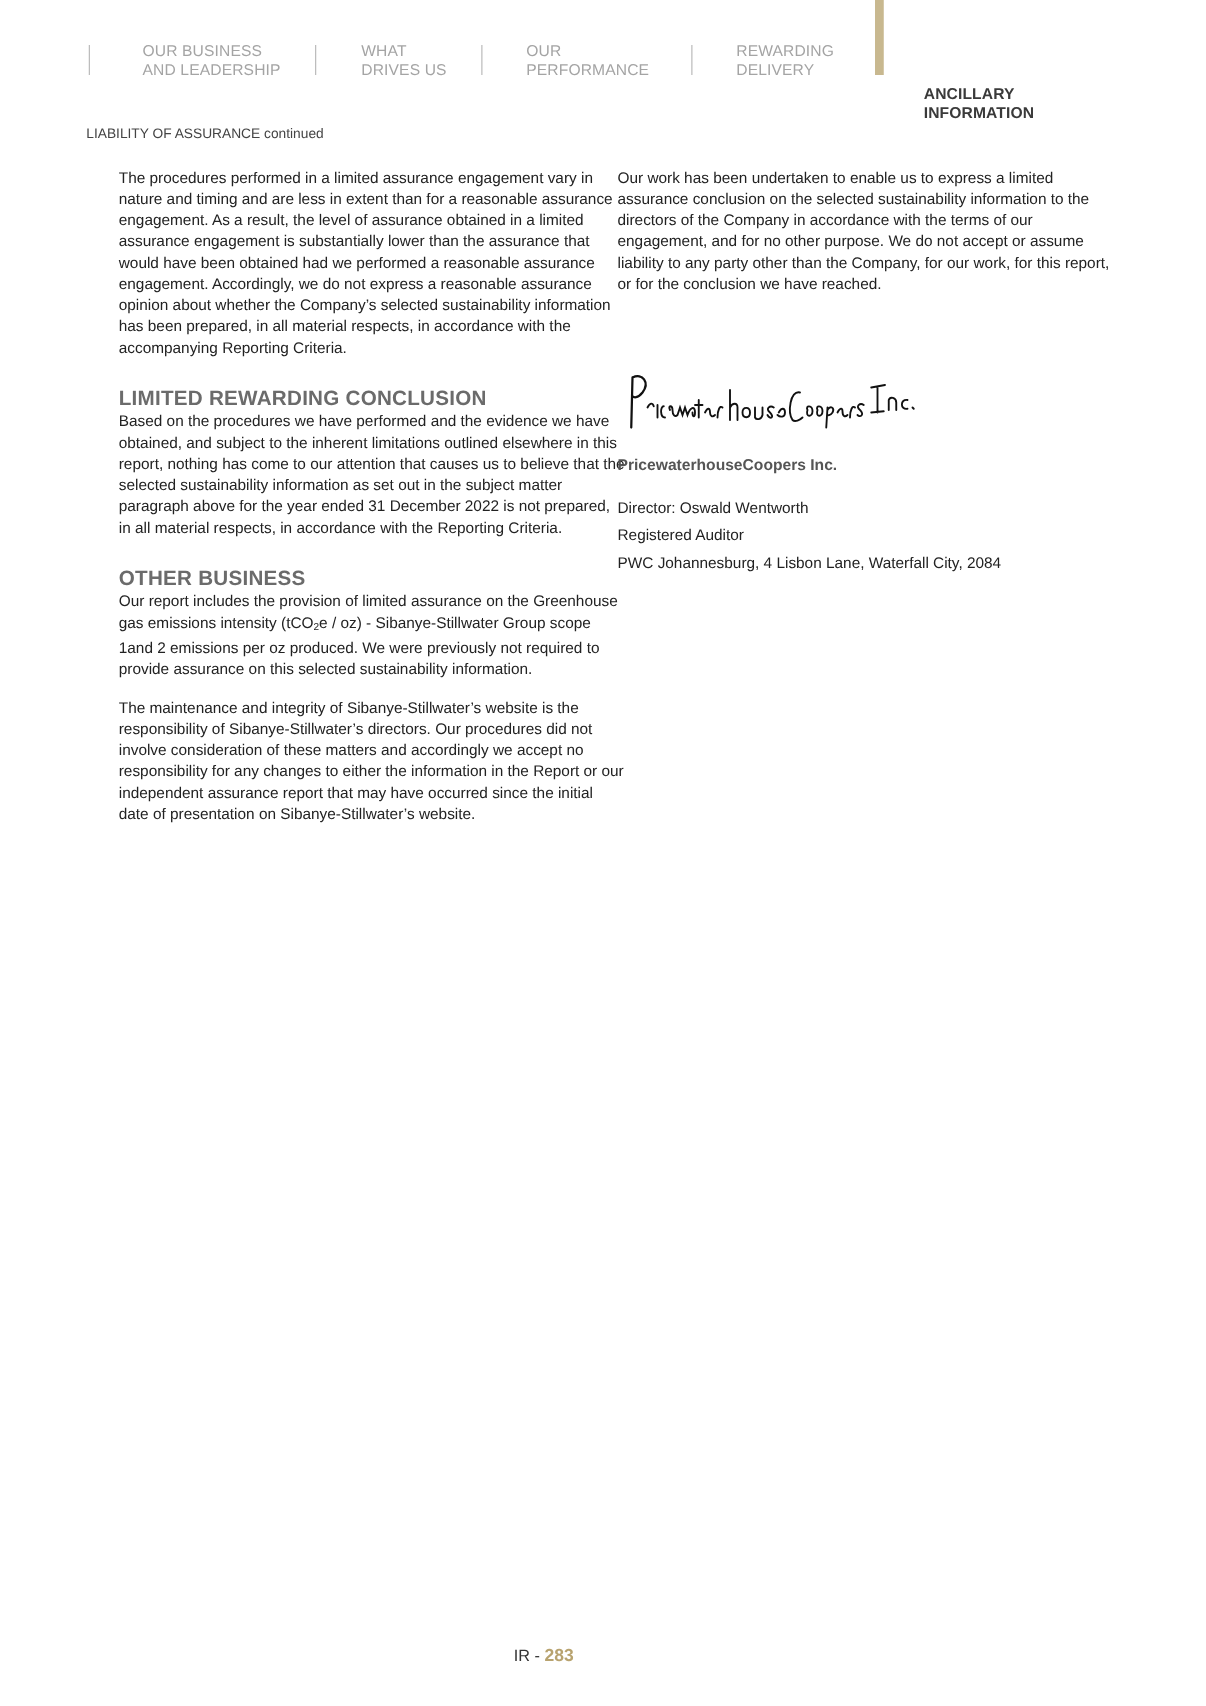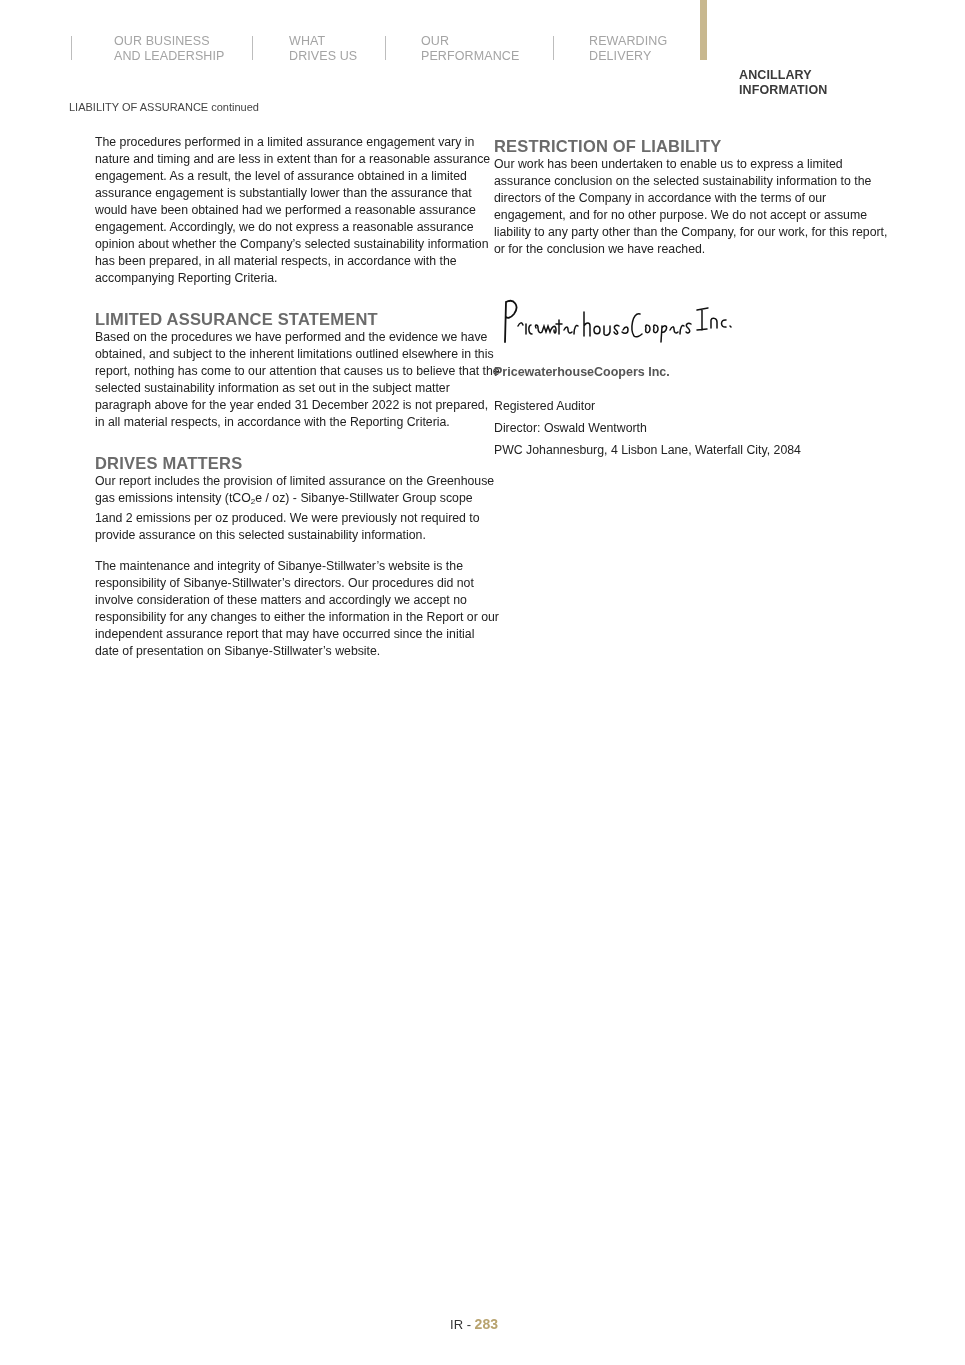--- a/index.html
+++ b/index.html
@@ -16,21 +16,21 @@
   .col { position: absolute; top: 134px; font-size: 12.3px; line-height: 17px; color: #222; }
   .col.left { left: 69px; width: 405px; margin-left: 26px; }
   .col.right { left: 494px; width: 400px; }
   .col p { margin: 0 0 14px 0; }
   h2 { margin: 0; font-size: 16.5px; font-weight: bold; color: #6b6b6b; letter-spacing: 0.2px; line-height: 20px; }
   .h-space { margin-top: 22px !important; }
   sub { font-size: 8px; vertical-align: -2px; }
   .sig { position: absolute; top: 292px; left: 498px; width: 240px; height: 58px; }
   .sig-company { position: absolute; top: 365px; left: 494px; font-size: 12.5px; font-weight: bold; color: #555; text-align: right; }
   .sig-lines { position: absolute; top: 395px; left: 494px; font-size: 12.3px; line-height: 22px; color: #222; }
-  .footer { position: absolute; top: 1316px; left: 0; width: 870px; text-align: center; font-size: 13px; color: #333; padding-left: 39px; }
+  .footer { position: absolute; top: 1316px; left: 0; width: 870px; text-align: center; font-size: 13px; color: #333; }
   .footer .pg { font-weight: bold; color: #b8a36f; font-size: 14px; }
 </style>
 </head>
 <body>
 
 <div class="nav">
   <div class="nav-sep" style="left:71px"></div>
   <div class="nav-item" style="left:114px">
     <span>OUR BUSINESS</span>
     <span>AND LEADERSHIP</span>
@@ -54,42 +54,41 @@
   <div class="nav-item active" style="left:739px">
     <span>ANCILLARY</span>
     <span>INFORMATION</span>
   </div>
 </div>
 
 <div class="crumb"><span>LIABILITY OF ASSURANCE</span><span> continued</span></div>
 
 <div class="col left">
   <p>The procedures performed in a limited assurance engagement vary in nature and timing and are less in extent than for a reasonable assurance engagement. As a result, the level of assurance obtained in a limited assurance engagement is substantially lower than the assurance that would have been obtained had we performed a reasonable assurance engagement. Accordingly, we do not express a reasonable assurance opinion about whether the Company’s selected sustainability information has been prepared, in all material respects, in accordance with the accompanying Reporting Criteria.</p>
-  <h2 class="h-space">LIMITED ASSURANCE STATEMENT</h2>
+  <h2 class="h-space">LIMITED REWARDING CONCLUSION</h2>
   <p>Based on the procedures we have performed and the evidence we have obtained, and subject to the inherent limitations outlined elsewhere in this report, nothing has come to our attention that causes us to believe that the selected sustainability information as set out in the subject matter paragraph above for the year ended 31 December 2022 is not prepared, in all material respects, in accordance with the Reporting Criteria.</p>
-  <h2 class="h-space">DRIVES MATTERS</h2>
+  <h2 class="h-space">OTHER BUSINESS</h2>
   <p><span>Our report includes the provision of limited assurance on the Greenhouse gas emissions intensity (tCO</span><sub>2</sub><span>e / oz) - Sibanye-Stillwater Group scope 1and 2 emissions per oz produced. We were previously not required to provide assurance on this selected sustainability information.</span></p>
   <p>The maintenance and integrity of Sibanye-Stillwater’s website is the responsibility of Sibanye-Stillwater’s directors. Our procedures did not involve consideration of these matters and accordingly we accept no responsibility for any changes to either the information in the Report or our independent assurance report that may have occurred since the initial date of presentation on Sibanye-Stillwater’s website.</p>
 </div>
 
 <div class="col right">
-  <h2 style="margin-top:2px">RESTRICTION OF LIABILITY</h2>
   <p>Our work has been undertaken to enable us to express a limited assurance conclusion on the selected sustainability information to the directors of the Company in accordance with the terms of our engagement, and for no other purpose. We do not accept or assume liability to any party other than the Company, for our work, for this report, or for the conclusion we have reached.</p>
 </div>
 
 <svg class="sig" viewBox="0 0 240 58">
   <path d="M8 10 L7 50 M8 10 C16 6 22 14 16 22 C12 27 9 26 8 25" fill="none" stroke="#111" stroke-width="1.8" stroke-linecap="round"></path>
   <path d="M20 34 C22 30 24 30 25 33 M28 32 L28 42 M33 33 C30 33 30 42 34 42 M38 36 C36 32 40 32 40 36 C40 40 42 42 44 40 L46 34 L48 40 L50 34 L52 40 C54 34 58 32 58 38 C58 42 56 42 56 38 M61 28 L61 42 M58 32 L64 32 M66 38 C68 34 70 34 70 38 C70 41 72 42 74 40 M76 42 C76 36 78 32 80 34" fill="none" stroke="#111" stroke-width="1.5" stroke-linecap="round"></path>
   <path d="M86 20 L86 44 M86 34 C88 30 92 30 92 34 L92 44 M96 38 C96 33 102 33 102 38 C102 43 96 43 96 38 M106 34 L106 42 C107 44 111 44 112 40 L112 34 M116 40 C118 44 122 42 118 38 C114 35 118 32 121 34 M125 38 C127 34 130 34 130 38 C130 42 126 42 124 40" fill="none" stroke="#111" stroke-width="1.5" stroke-linecap="round"></path>
   <path d="M142 22 C134 20 132 38 136 44 C138 46 142 44 144 42 M148 36 C146 32 152 32 152 37 C152 42 146 42 148 36 M156 36 C154 32 160 32 160 37 C160 42 154 42 156 36 M164 34 L163 50 M164 36 C166 32 170 34 168 38 C166 41 164 40 164 40 M172 38 C174 34 176 34 176 37 C176 41 178 42 180 40 M182 42 C182 36 184 32 186 34 M188 40 C190 42 194 40 190 36 C186 33 190 30 193 32" fill="none" stroke="#111" stroke-width="1.5" stroke-linecap="round"></path>
   <path d="M204 18 L204 38 M199 18 L210 16 M199 38 L209 37 M213 36 L213 28 C214 25 219 26 219 30 L219 36 M228 28 C222 27 222 36 228 35 M232 34 L233 35" fill="none" stroke="#111" stroke-width="1.5" stroke-linecap="round"></path>
 </svg>
 
 <div class="sig-company">PricewaterhouseCoopers Inc.</div>
 <div class="sig-lines">
+  <div>Director: Oswald Wentworth</div>
   <div>Registered Auditor</div>
-  <div>Director: Oswald Wentworth</div>
   <div>PWC Johannesburg, 4 Lisbon Lane, Waterfall City, 2084</div>
 </div>
 
 <div class="footer">
   <span>IR - </span><span class="pg">283</span>
 </div>
 
 </body></html>

